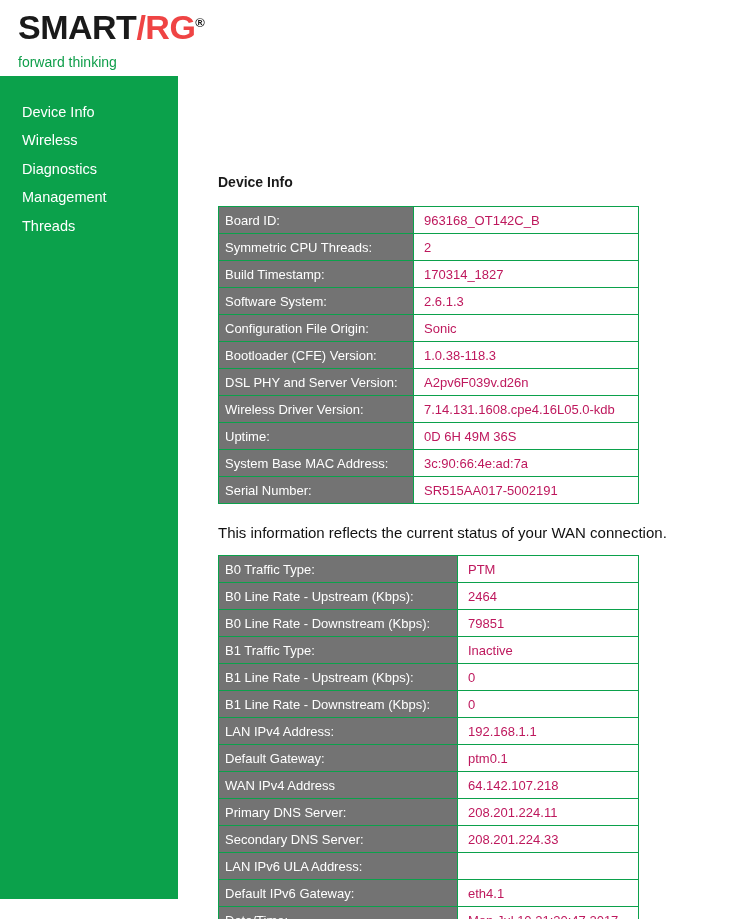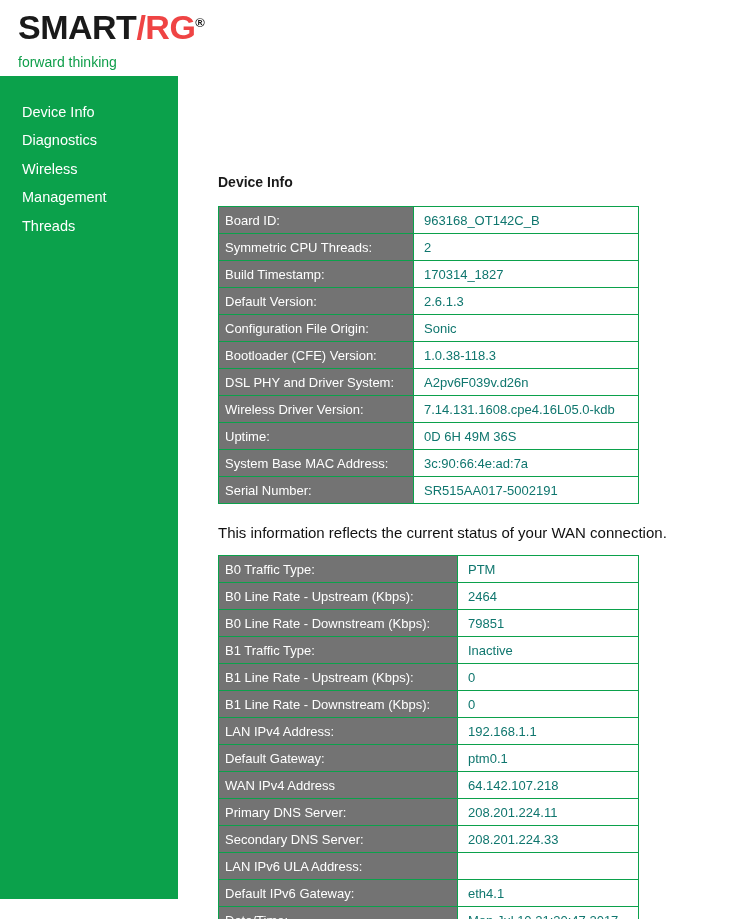--- a/index.html
+++ b/index.html
@@ -83,21 +83,21 @@
     height: 18px;
     vertical-align: middle;
     white-space: nowrap;
   }
   table.info td.label {
     background: #737373;
     color: #ffffff;
   }
   table.info td.value {
     background: #ffffff;
-    color: #0f766e;
+    color: #be185d;
     padding-left: 10px;
   }
   #device-table { width: 392px; }
   #device-table td.label { width: 182px; }
   #device-table td.value { width: 208px; }
   #wan-table { width: 392px; margin-top: 0; }
   #wan-table td.label { width: 226px; }
   #wan-table td.value { width: 164px; }
   .note {
     font-size: 15px;
@@ -110,22 +110,22 @@
 
 <div class="logo-area">
   <div class="logo-text"><span>SMART</span><span class="green">/RG</span><span class="reg">®</span></div>
   <div class="logo-tag">forward thinking</div>
 </div>
 
 <div class="layout">
 
   <nav class="sidebar">
     <a class="nav-item" href="#">Device Info</a>
+    <a class="nav-item" href="#">Wireless</a>
     <a class="nav-item" href="#">Diagnostics</a>
-    <a class="nav-item" href="#">Wireless</a>
     <a class="nav-item" href="#">Management</a>
     <a class="nav-item" href="#">Threads</a>
   </nav>
 
   <main class="content">
     <div class="page-title">Device Info</div>
 
     <table class="info" id="device-table">
       <tbody>
         <tr>
@@ -134,33 +134,33 @@
         </tr>
         <tr>
           <td class="label">Symmetric CPU Threads:</td>
           <td class="value">2</td>
         </tr>
         <tr>
           <td class="label">Build Timestamp:</td>
           <td class="value">170314_1827</td>
         </tr>
         <tr>
-          <td class="label">Default Version:</td>
+          <td class="label">Software System:</td>
           <td class="value">2.6.1.3</td>
         </tr>
         <tr>
           <td class="label">Configuration File Origin:</td>
           <td class="value">Sonic</td>
         </tr>
         <tr>
           <td class="label">Bootloader (CFE) Version:</td>
           <td class="value">1.0.38-118.3</td>
         </tr>
         <tr>
-          <td class="label">DSL PHY and Driver System:</td>
+          <td class="label">DSL PHY and Server Version:</td>
           <td class="value">A2pv6F039v.d26n</td>
         </tr>
         <tr>
           <td class="label">Wireless Driver Version:</td>
           <td class="value">7.14.131.1608.cpe4.16L05.0-kdb</td>
         </tr>
         <tr>
           <td class="label">Uptime:</td>
           <td class="value">0D 6H 49M 36S</td>
         </tr>

